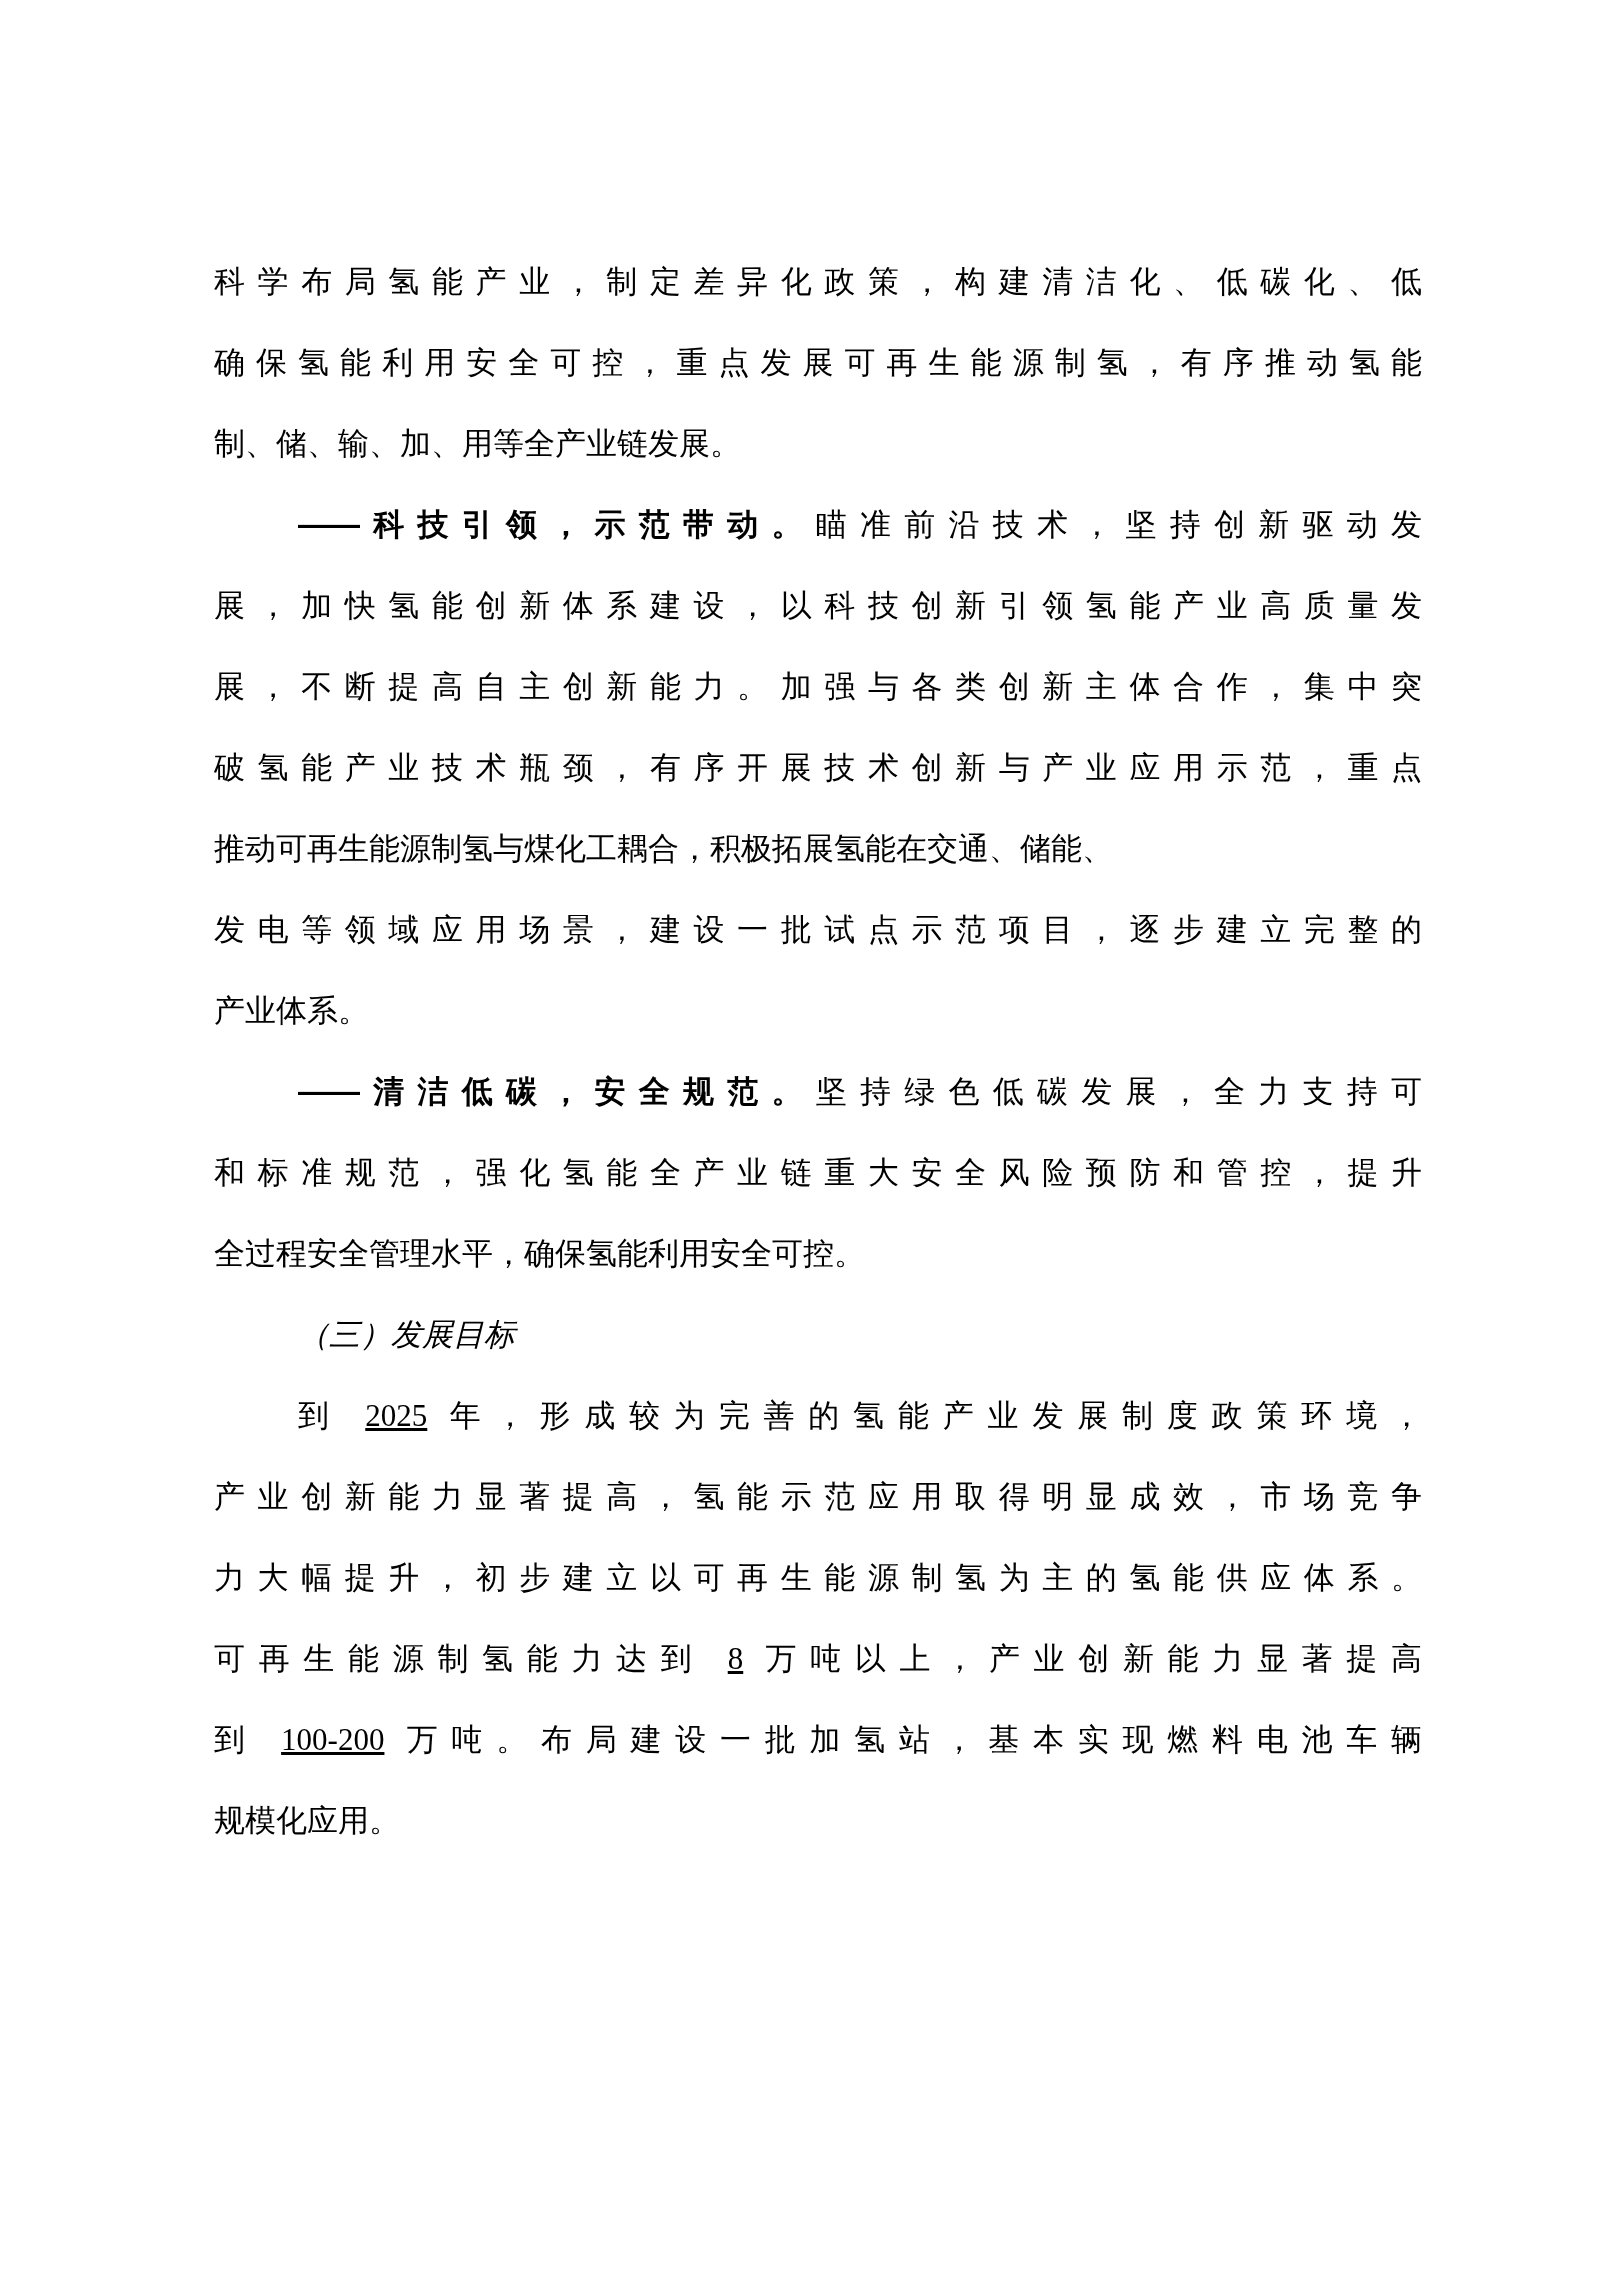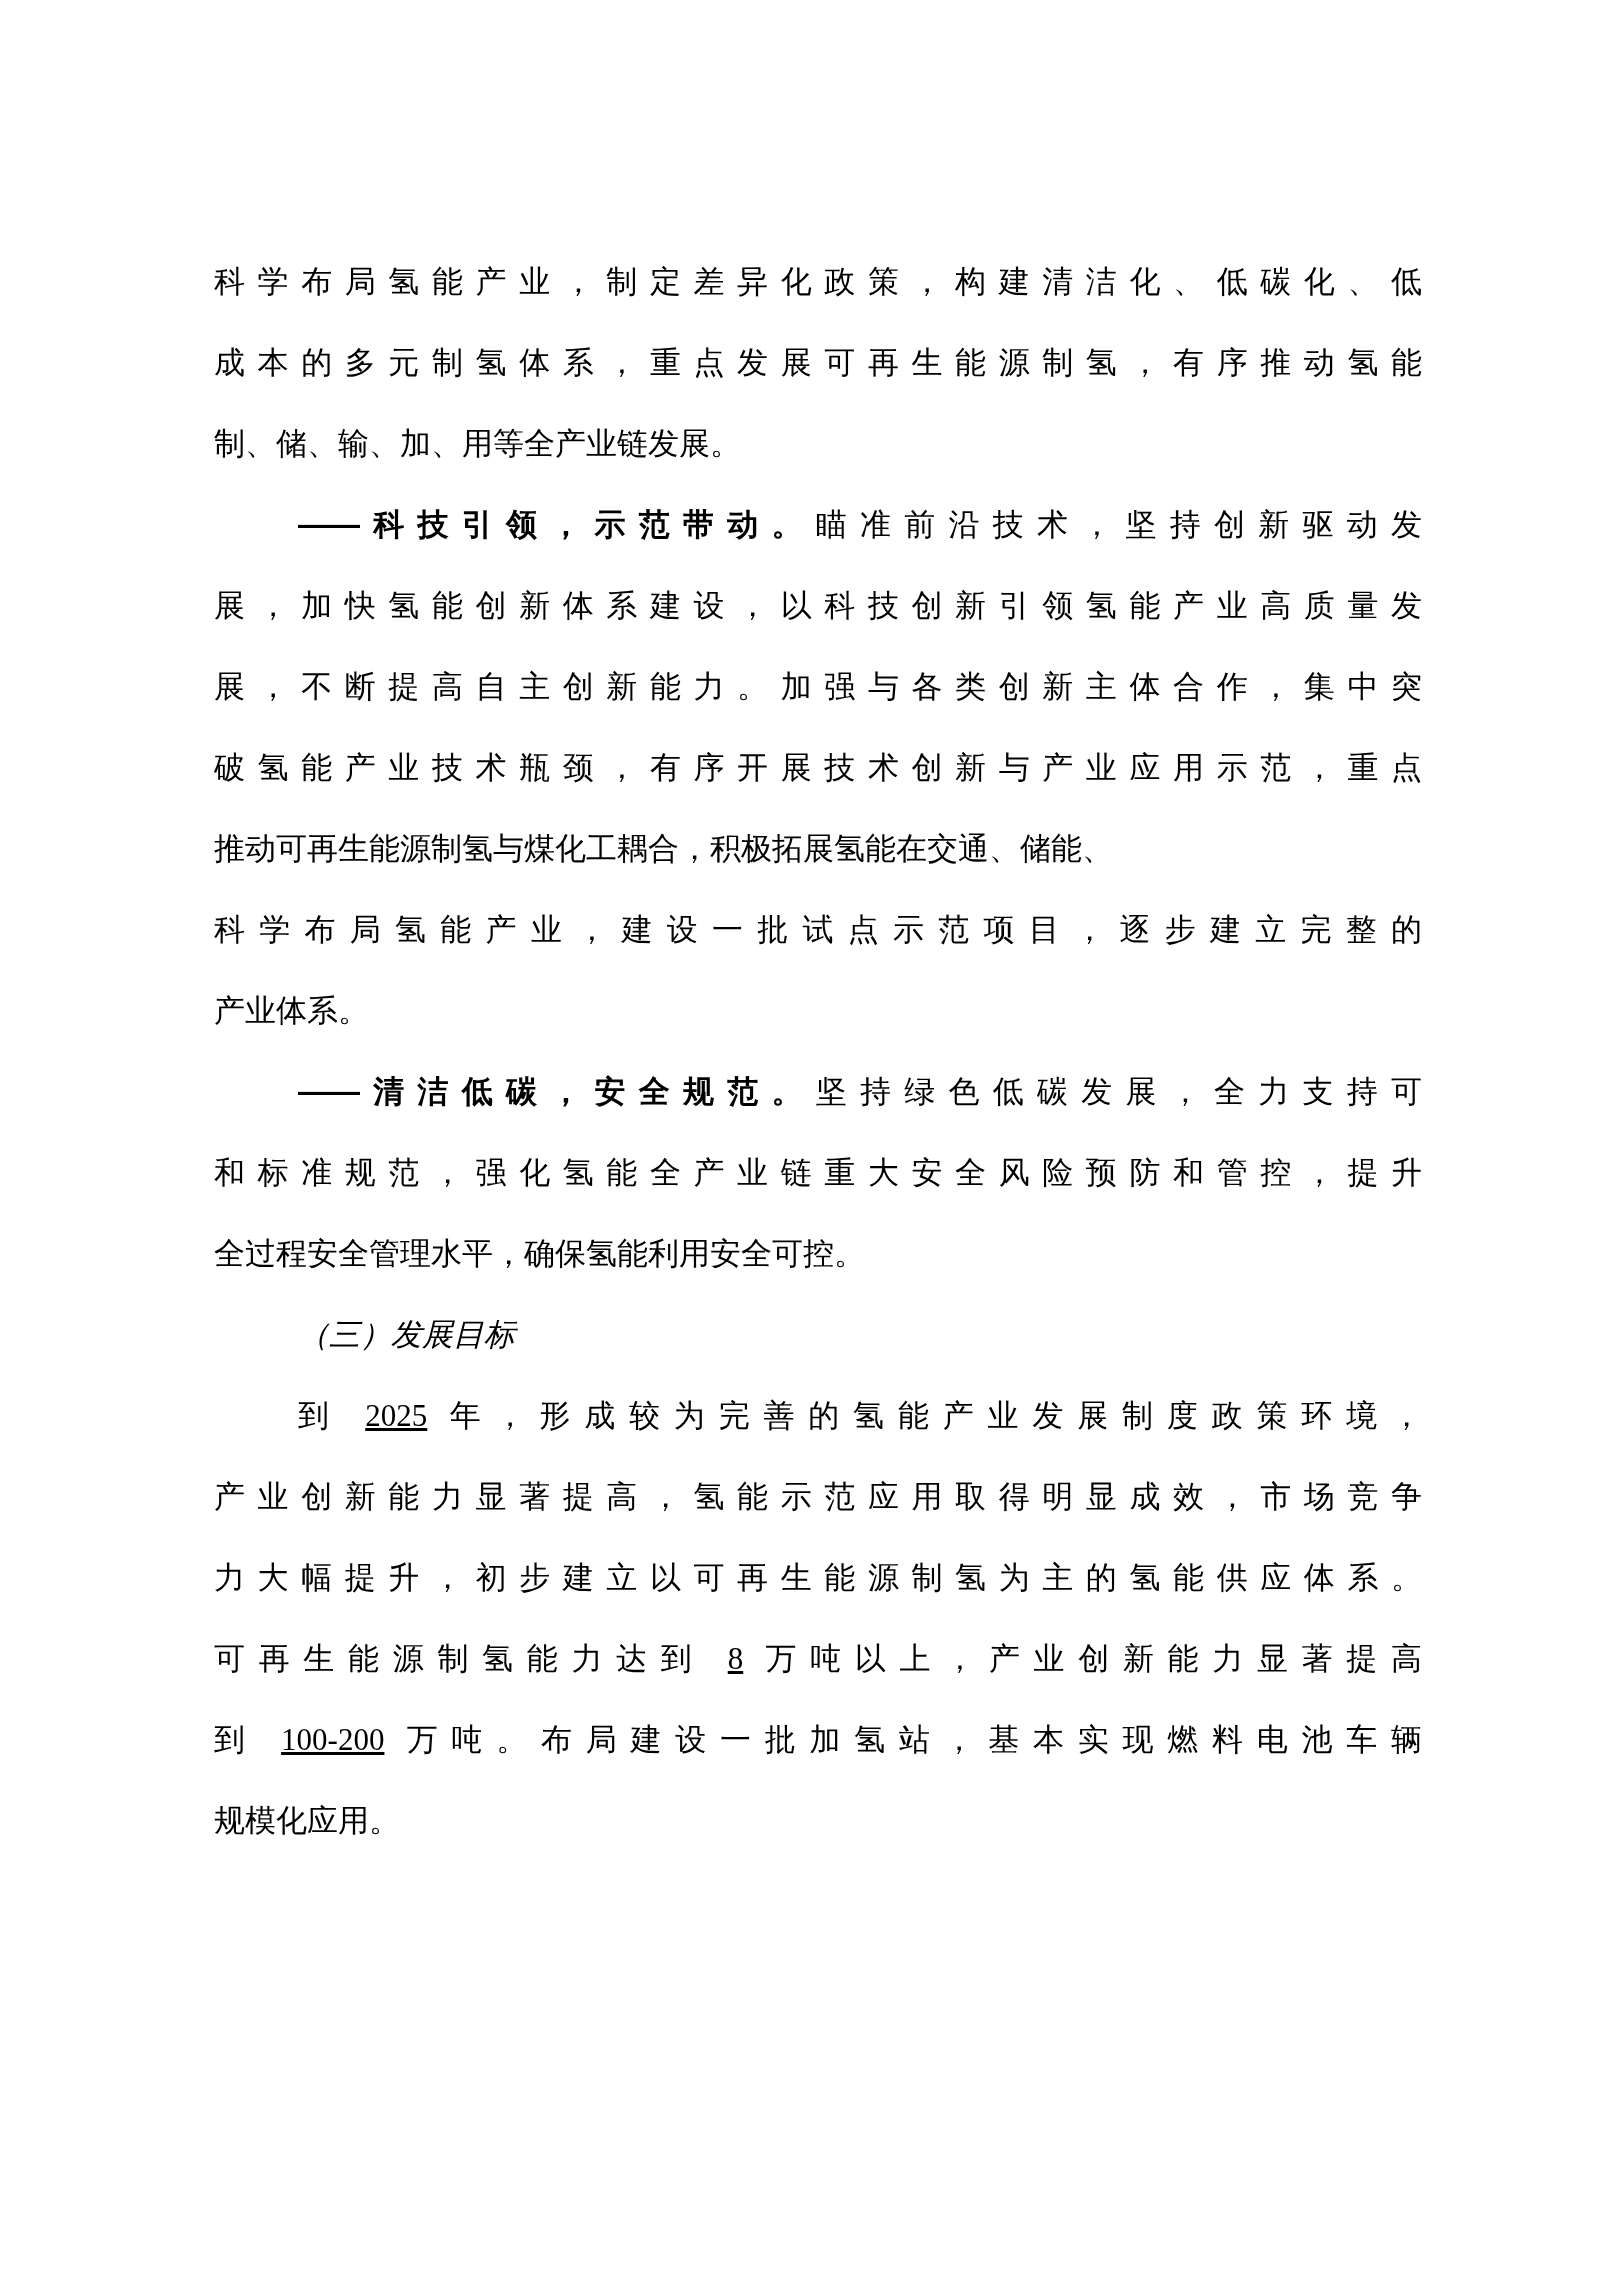--- a/index.html
+++ b/index.html
@@ -43,30 +43,30 @@
   .seg-kai    { font-family: "Liberation Serif", serif; font-style: italic; font-weight: 500; }
   .seg-num    { font-family: "Liberation Serif", serif; font-weight: 400; text-decoration: underline; }
 </style>
 </head>
 <body>
 
 <div class="page">
   <div class="text-block">
       <div class="paragraph">
         <div class="line just"><span class="seg-normal">科学布局氢能产业，制定差异化政策，构建清洁化、低碳化、低</span></div>
-        <div class="line just"><span class="seg-normal">成本的多元制氢体系，重点发展可再生能源制氢，有序推动氢能</span></div>
+        <div class="line just"><span class="seg-normal">确保氢能利用安全可控，重点发展可再生能源制氢，有序推动氢能</span></div>
         <div class="line left"><span class="seg-normal">制、储、输、加、用等全产业链发展。</span></div>
       </div>
       <div class="paragraph">
         <div class="line indent just"><span class="seg-bold">——科技引领，示范带动。</span><span class="seg-normal">瞄准前沿技术，坚持创新驱动发</span></div>
         <div class="line just"><span class="seg-normal">展，加快氢能创新体系建设，以科技创新引领氢能产业高质量发</span></div>
         <div class="line just"><span class="seg-normal">展，不断提高自主创新能力。加强与各类创新主体合作，集中突</span></div>
         <div class="line just"><span class="seg-normal">破氢能产业技术瓶颈，有序开展技术创新与产业应用示范，重点</span></div>
         <div class="line left nowrap"><span class="seg-normal">推动可再生能源制氢与煤化工耦合，积极拓展氢能在交通、储能、</span></div>
-        <div class="line just"><span class="seg-normal">科学布局氢能产业，建设一批试点示范项目，逐步建立完整的</span></div>
+        <div class="line just"><span class="seg-normal">发电等领域应用场景，建设一批试点示范项目，逐步建立完整的</span></div>
         <div class="line left"><span class="seg-normal">产业体系。</span></div>
       </div>
       <div class="paragraph">
         <div class="line indent just"><span class="seg-bold">——清洁低碳，安全规范。</span><span class="seg-normal">坚持绿色低碳发展，全力支持可</span></div>
         <div class="line just"><span class="seg-normal">和标准规范，强化氢能全产业链重大安全风险预防和管控，提升</span></div>
         <div class="line left"><span class="seg-normal">全过程安全管理水平，确保氢能利用安全可控。</span></div>
       </div>
       <div class="paragraph">
         <div class="line indent left"><span class="seg-kai">（三）发展目标</span></div>
       </div>

